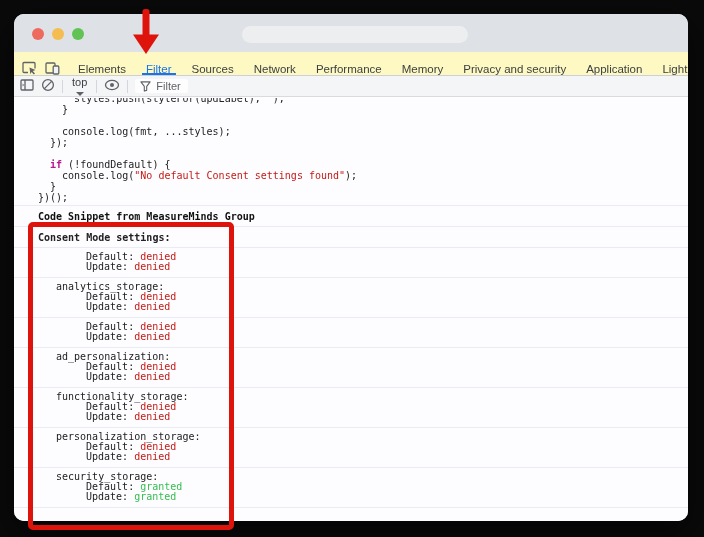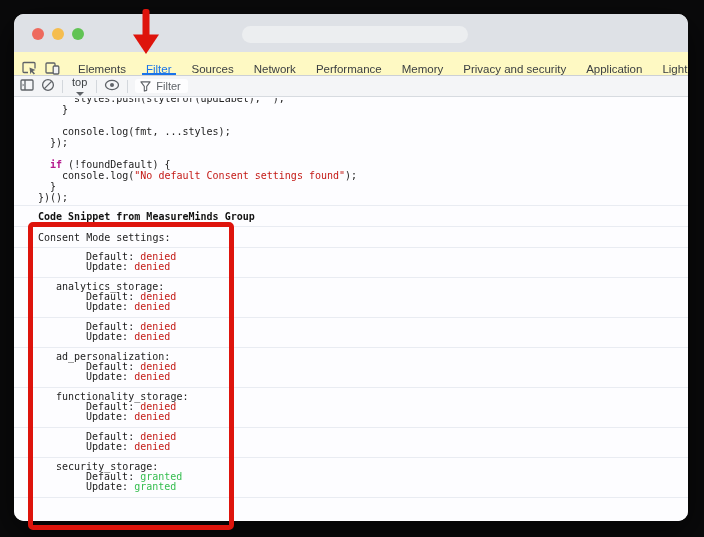--- a/index.html
+++ b/index.html
@@ -32,21 +32,21 @@
   .cout{flex:1 1 auto;background:#fdfdff;font-family:"DejaVu Sans Mono","Liberation Mono",monospace;
         font-size:10px;color:#222;overflow:hidden;}
   .log-row{border-bottom:1px solid #e9ecf2;}
   .code-entry{padding:1px 0 2px 0;}
   .code-line{height:11px;line-height:11px;white-space:pre;padding-left:24px;}
   .code-line.clip{height:6px;overflow:hidden;}
   .clip-inner{margin-top:-5px;white-space:pre;}
   .kw{color:#b51a8e;font-weight:bold;}
   .str{color:#c41a16;}
   .snippet-row{padding:5px 0 4px 24px;font-weight:700;color:#111;line-height:11px;}
-  .consent-header{padding:5px 0 4px 24px;line-height:11px;color:#222;}
+  .consent-header{padding:5px 0 4px 24px;line-height:11px;color:#222;font-weight:bold;}
   .group{padding:4px 0 5px 0;}
   .g-name{padding-left:42px;line-height:10px;white-space:pre;}
   .g-line{padding-left:72px;line-height:10px;white-space:pre;}
   .val-denied{color:var(--denied,#c41a16);}
   .val-granted{color:var(--granted,#35bd4f);}
   
   .anno-box{position:absolute;left:28px;top:222px;width:196px;height:298px;border:5px solid var(--anno,#de140c);
             border-radius:5px;pointer-events:none;z-index:5;}
   .anno-arrow{position:absolute;left:131px;top:9px;z-index:6;pointer-events:none;}
   .icon{color:#5f6368;}
@@ -164,20 +164,21 @@
             <div class="g-name">ad_personalization:</div>
             <div class="g-line">Default: <span class="val-denied">denied</span></div>
             <div class="g-line">Update: <span class="val-denied">denied</span></div>
           </div>
           <div class="log-row group">
             <div class="g-name">functionality_storage:</div>
             <div class="g-line">Default: <span class="val-denied">denied</span></div>
             <div class="g-line">Update: <span class="val-denied">denied</span></div>
           </div>
           <div class="log-row group">
+            <div class="g-name">personalization_storage:</div>
             <div class="g-line">Default: <span class="val-denied">denied</span></div>
             <div class="g-line">Update: <span class="val-denied">denied</span></div>
           </div>
           <div class="log-row group">
             <div class="g-name">security_storage:</div>
             <div class="g-line">Default: <span class="val-granted">granted</span></div>
             <div class="g-line">Update: <span class="val-granted">granted</span></div>
           </div>
         </div>
     </div>

